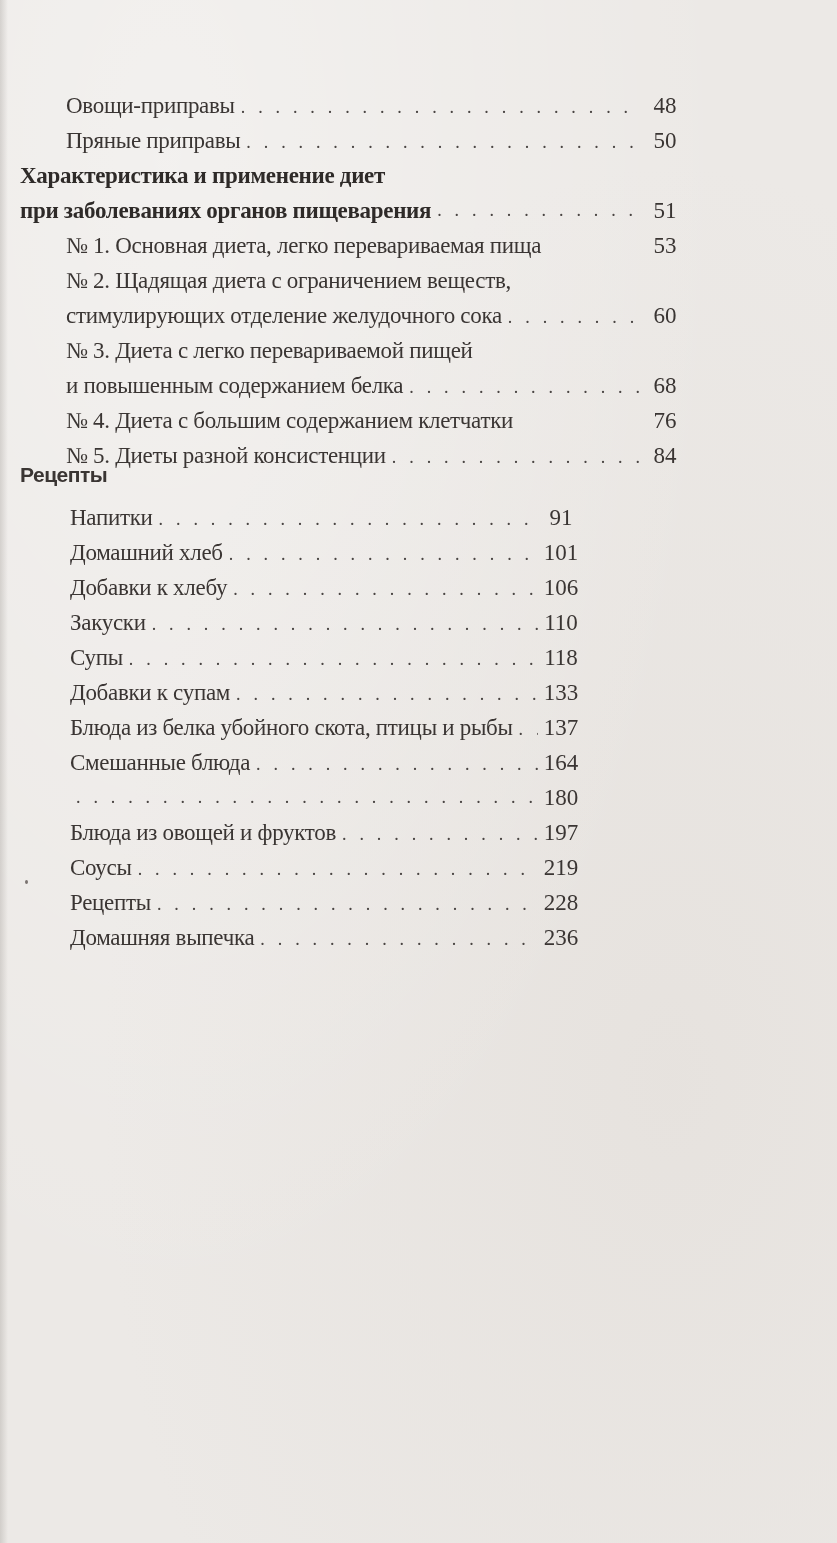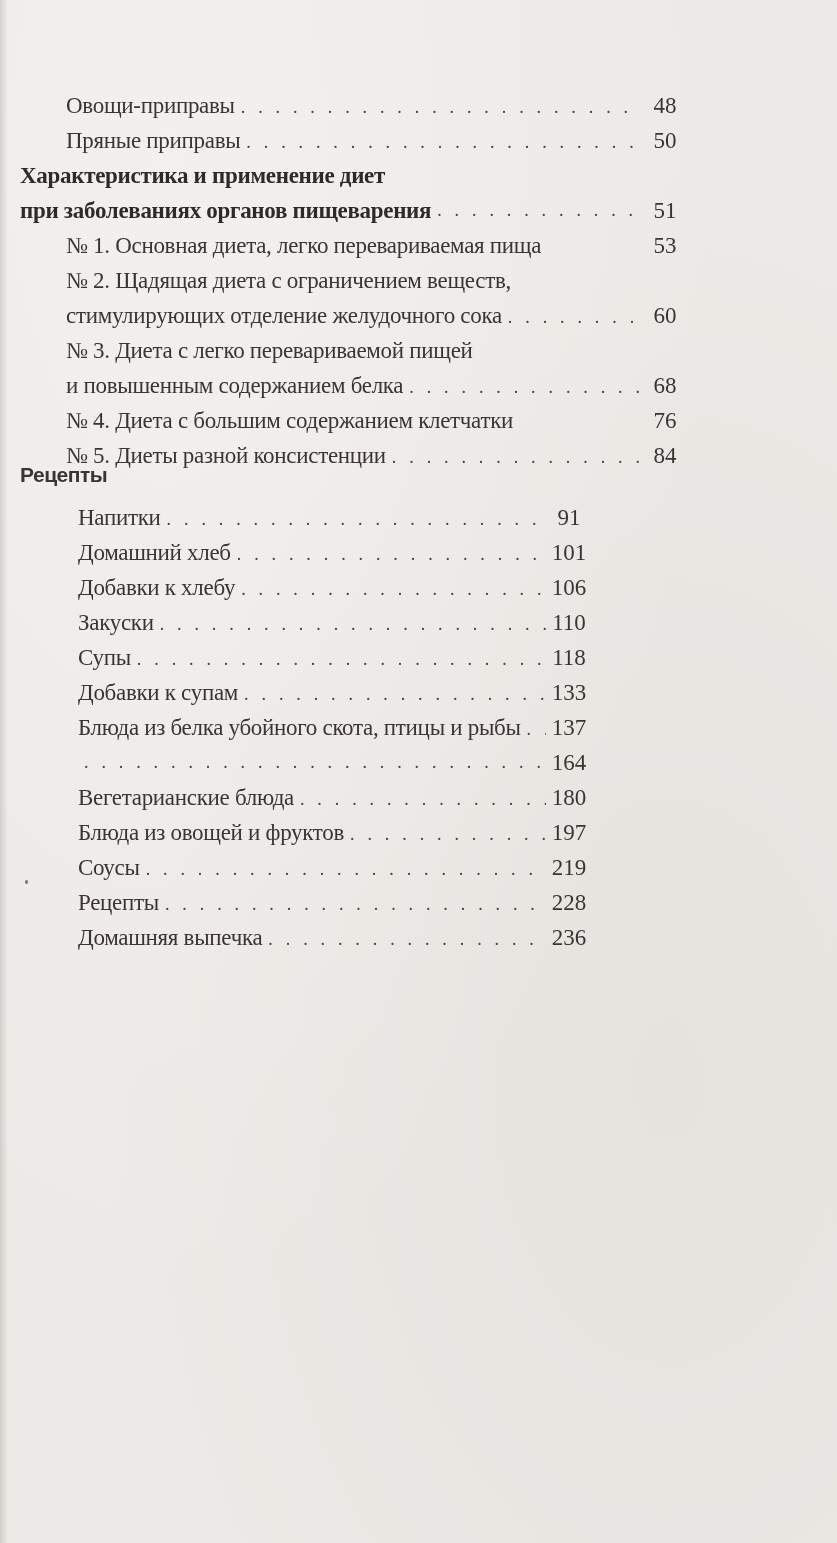--- a/index.html
+++ b/index.html
@@ -86,21 +86,21 @@
       left: 20px;
       top: 463px;
       font-family: "Liberation Sans", "DejaVu Sans", sans-serif;
       font-weight: bold;
       font-size: 21px;
       color: #3a3533;
       letter-spacing: -0.5px;
     }
     .recipes {
       position: absolute;
-      left: 12px;
+      left: 4px;
       top: 500px;
       width: 676px;
     }
     .speck {
       position: absolute;
       left: 25px;
       top: 880px;
       width: 3px;
       height: 4px;
       background: #7a7370;
@@ -235,27 +235,27 @@
     </div>
     <div class="row level1">
       <div class="title">
           <span class="text">Блюда из белка убойного скота, птицы и рыбы</span>
           <span class="leader">. . . . . . . . . . . . . . . . . . . . . . . . . . . . . . . . . . . . . . . . . . . . . . . . . . . . . . . . . . . . . . . . . . . . . . . .</span>
         </div>
       <span class="page-num">137</span>
     </div>
     <div class="row level1">
       <div class="title">
+          <span class="text">Смешанные блюда</span>
           <span class="leader">. . . . . . . . . . . . . . . . . . . . . . . . . . . . . . . . . . . . . . . . . . . . . . . . . . . . . . . . . . . . . . . . . . . . . . . .</span>
         </div>
       <span class="page-num">164</span>
     </div>
     <div class="row level1">
       <div class="title">
-          <span class="text">Вегетарианские блюда</span>
           <span class="leader">. . . . . . . . . . . . . . . . . . . . . . . . . . . . . . . . . . . . . . . . . . . . . . . . . . . . . . . . . . . . . . . . . . . . . . . .</span>
         </div>
       <span class="page-num">180</span>
     </div>
     <div class="row level1">
       <div class="title">
           <span class="text">Блюда из овощей и фруктов</span>
           <span class="leader">. . . . . . . . . . . . . . . . . . . . . . . . . . . . . . . . . . . . . . . . . . . . . . . . . . . . . . . . . . . . . . . . . . . . . . . .</span>
         </div>
       <span class="page-num">197</span>

